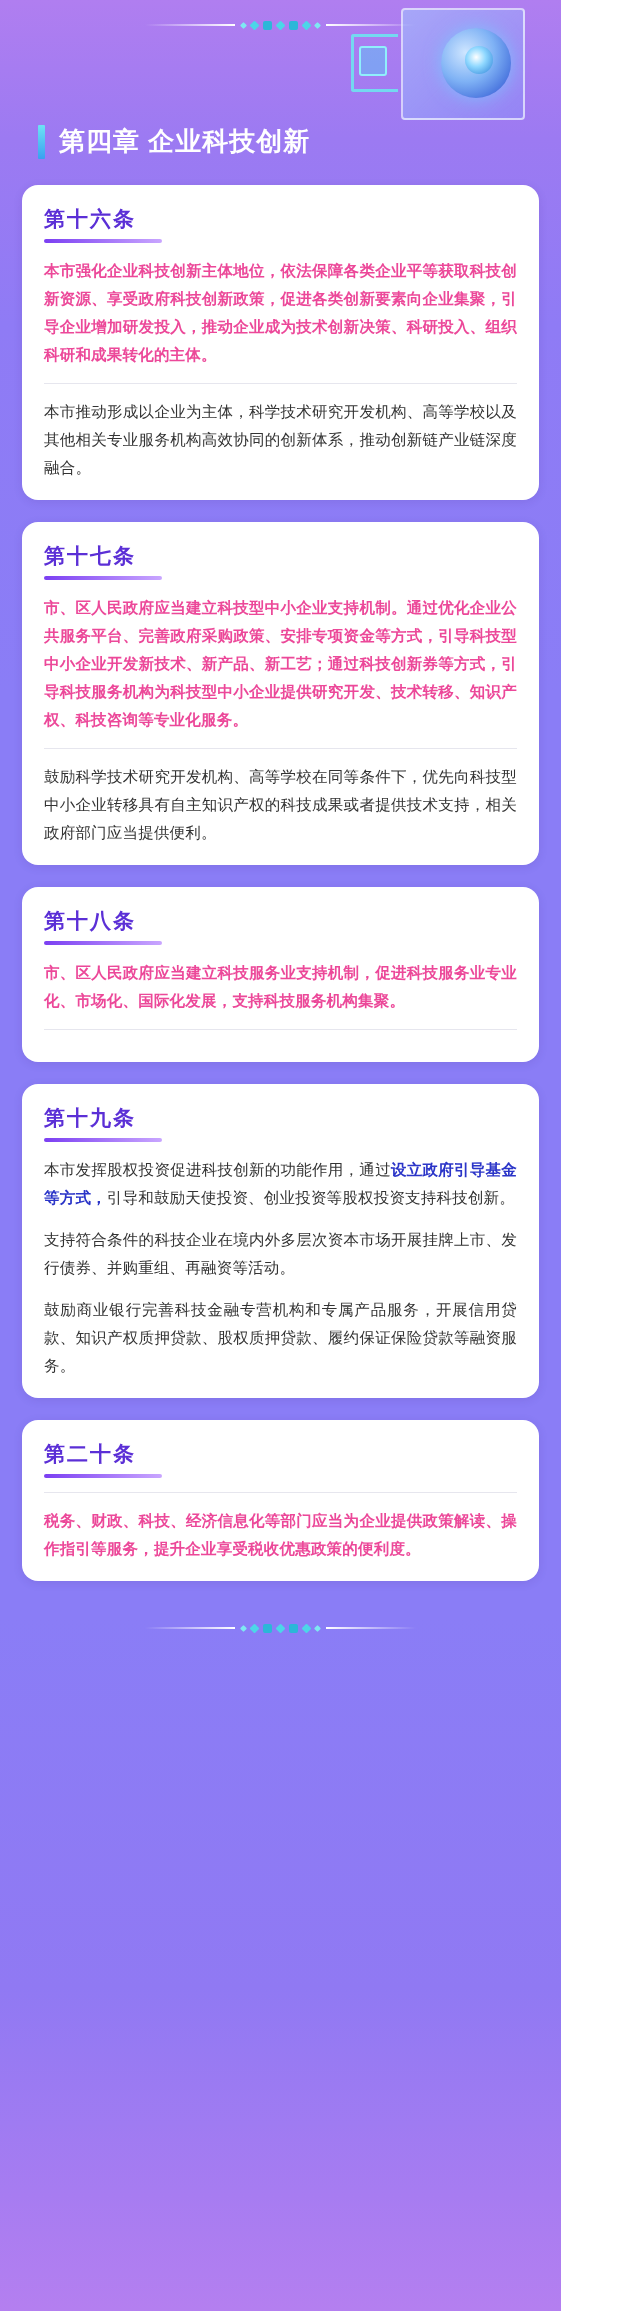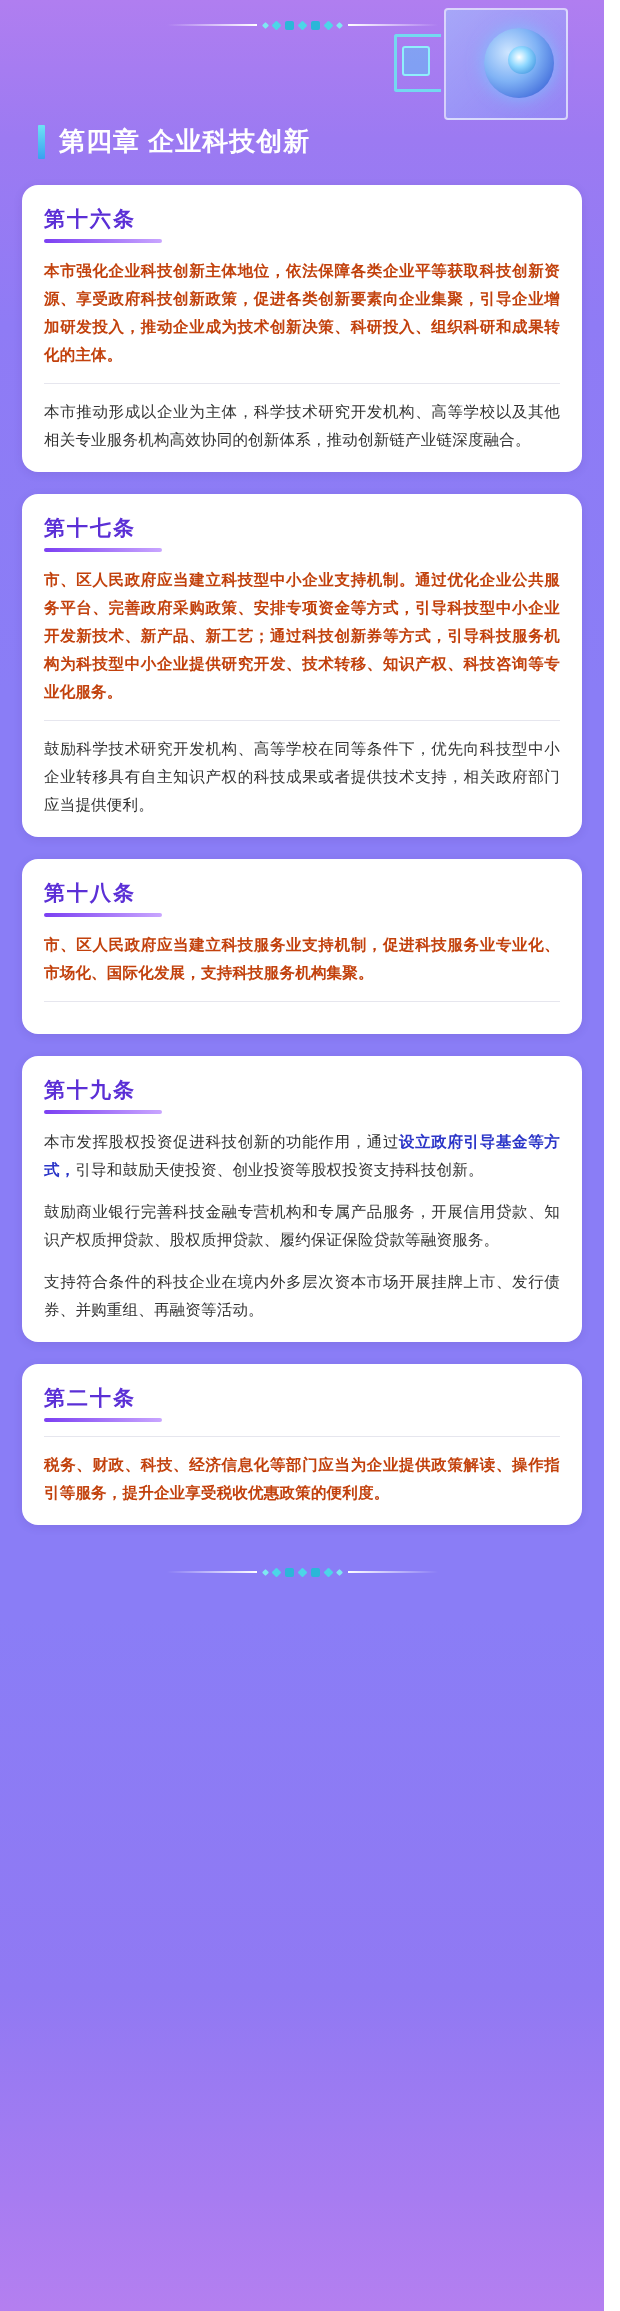--- a/index.html
+++ b/index.html
@@ -6,21 +6,21 @@
     margin: 0;
     padding: 0;
   }
   body {
     width: 620px;
     background: #ffffff;
     font-family: "Liberation Sans", sans-serif;
   }
   .page {
     position: relative;
-    width: 604px;
+    width: 561px;
     min-height: 2311px;
     box-sizing: border-box;
     background: linear-gradient(180deg, #b07ef0 0%, #9c7af2 6%, #8f7bf5 14%, #8a7df6 30%, #8a7df6 70%, #9079f3 86%, #a77cf1 95%, #b47ff0 100%);
     padding: 0 0 30px 0;
     overflow: hidden;
   }
   .top-deco {
     position: relative;
     height: 120px;
   }
@@ -170,21 +170,21 @@
     line-height: 28px;
     color: #333333;
     text-align: justify;
     letter-spacing: .2px;
   }
   p.para:last-child {
     margin-bottom: 0;
     margin-top: 12px;
   }
   p.para.em {
-    color: #c2410c;
+    color: #ec4899;
     font-weight: bold;
   }
   .hl {
     color: #2b35c8;
     font-weight: bold;
   }
   .divider {
     height: 1px;
     background: #e6e6ee;
     margin: 2px 0 14px 0;
@@ -248,22 +248,22 @@
     <div class="sec-title">第十八条</div>
     <div class="sec-underline"></div>
     <p class="para em">市、区人民政府应当建立科技服务业支持机制，促进科技服务业专业化、市场化、国际化发展，支持科技服务机构集聚。</p>
     <div class="divider"></div>
   </div>
 
   <div class="card">
     <div class="sec-title">第十九条</div>
     <div class="sec-underline"></div>
     <p class="para"><span>本市发挥股权投资促进科技创新的功能作用，通过</span><span class="hl">设立政府引导基金等方式，</span><span>引导和鼓励天使投资、创业投资等股权投资支持科技创新。</span></p>
+    <p class="para">支持符合条件的科技企业在境内外多层次资本市场开展挂牌上市、发行债券、并购重组、再融资等活动。</p>
     <p class="para">鼓励商业银行完善科技金融专营机构和专属产品服务，开展信用贷款、知识产权质押贷款、股权质押贷款、履约保证保险贷款等融资服务。</p>
-    <p class="para">支持符合条件的科技企业在境内外多层次资本市场开展挂牌上市、发行债券、并购重组、再融资等活动。</p>
   </div>
 
   <div class="card">
     <div class="sec-title">第二十条</div>
     <div class="sec-underline"></div>
     <div class="divider"></div>
     <p class="para em">税务、财政、科技、经济信息化等部门应当为企业提供政策解读、操作指引等服务，提升企业享受税收优惠政策的便利度。</p>
   </div>
 
   <div class="bottom-deco">

